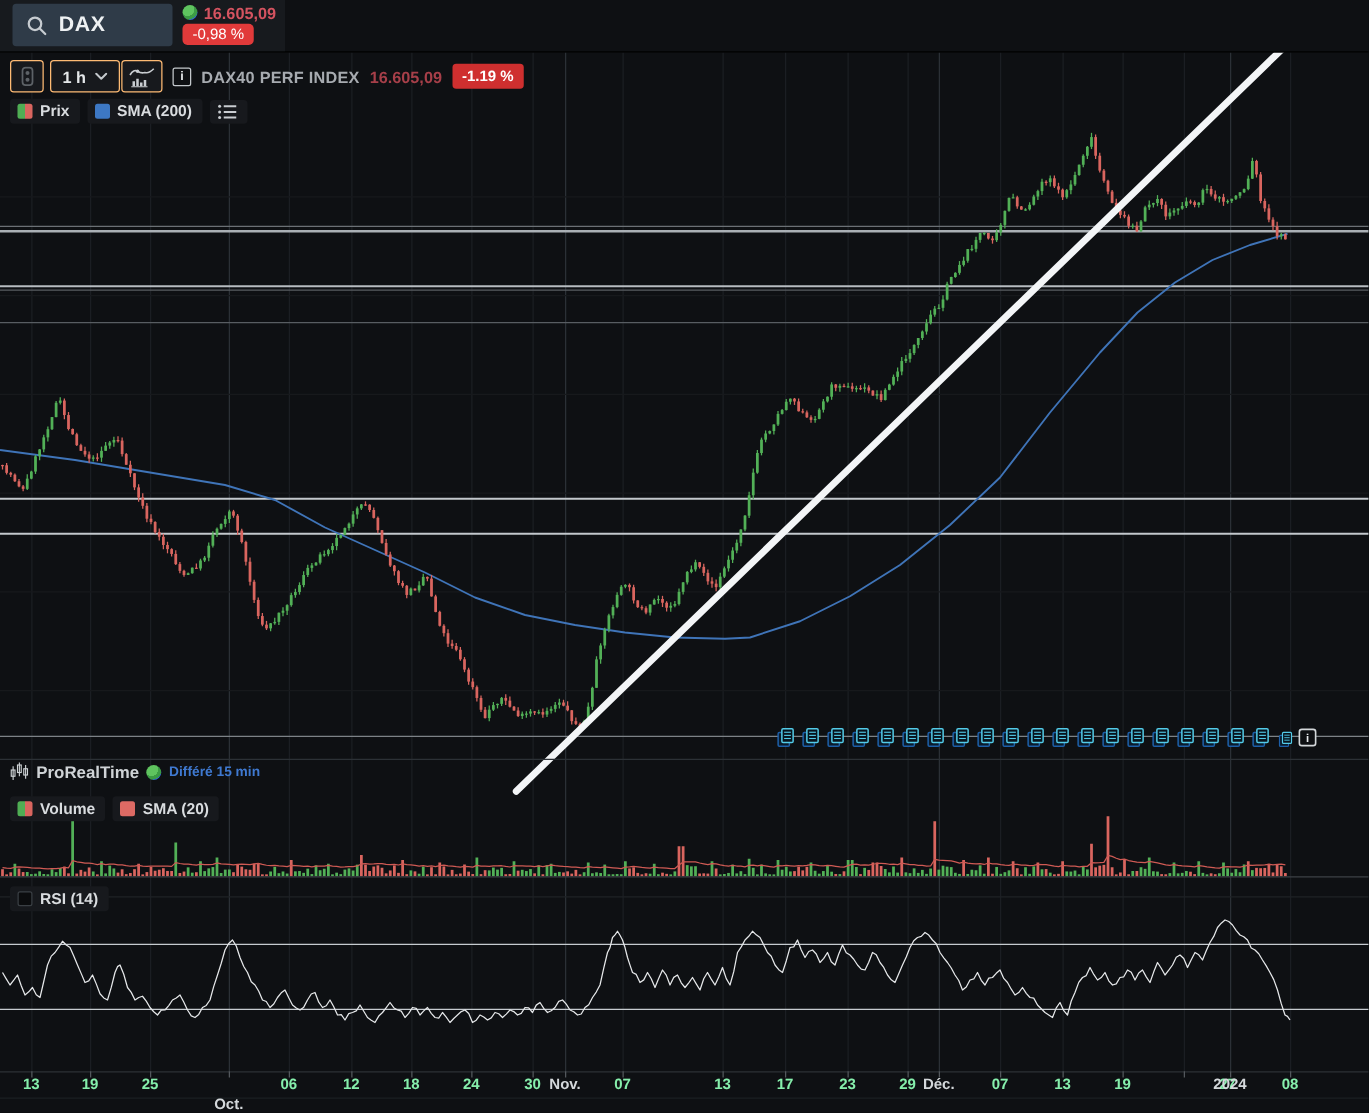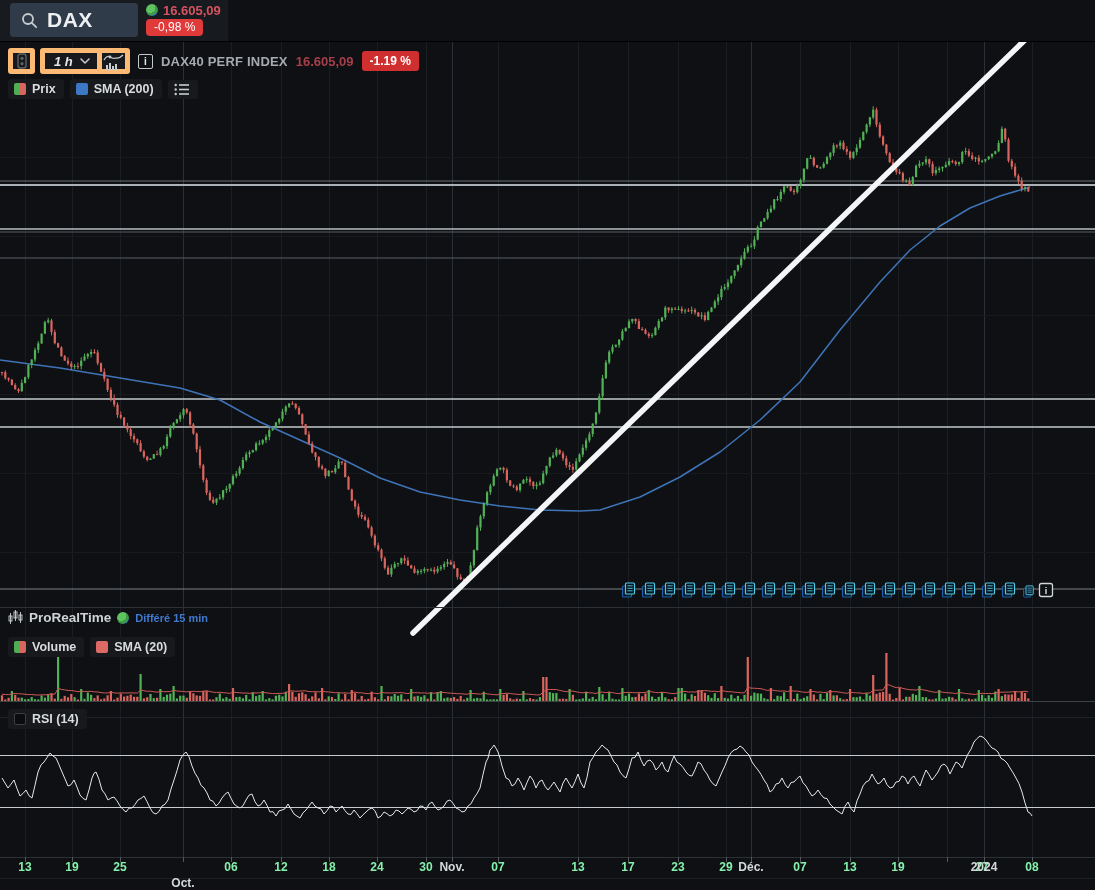--- a/index.html
+++ b/index.html
@@ -3,28 +3,28 @@
 <meta charset="utf-8">
 <style>
   html,body{margin:0;padding:0;background:#0b0d0f;}
   .app{position:relative;width:1095px;height:890px;background:#0e1013;overflow:hidden;
        font-family:"Liberation Sans",sans-serif;-webkit-font-smoothing:antialiased;color:#d6d9dc;}
   
   .topbar{position:absolute;left:0;top:0;width:1095px;height:41px;background:#0e1013;border-bottom:1px solid #000;}
   .tb-strip{position:absolute;left:0;top:0;width:228px;height:41px;background:#171a1e;}
   .searchbox{position:absolute;left:10px;top:3px;width:128px;height:34px;background:#2f3b48;border-radius:3px;
              display:flex;align-items:center;gap:9px;padding-left:11px;box-sizing:border-box;cursor:pointer;}
-  .symbol{font-size:21px;font-weight:bold;color:#eef1f3;letter-spacing:.5px;text-align:right;}
+  .symbol{font-size:17px;font-weight:bold;color:#eef1f3;letter-spacing:.5px;text-align:right;}
   .pricecol{position:absolute;left:146px;top:2px;display:flex;flex-direction:column;align-items:flex-start;gap:1px;}
   .pricerow{display:flex;align-items:center;gap:5px;height:16px;}
   .toplast{font-size:13px;font-weight:bold;color:#d45360;}
   .topbadge{background:#e13a3a;color:#fff;font-size:12px;font-weight:normal;border-radius:4px;padding:2px 8px;line-height:13px;}
   
-  .chip{position:absolute;background:#17191d;border:5px solid #fdba74;border-radius:3px;
-        display:flex;align-items:center;justify-content:center;box-sizing:border-box;font-style:italic;}
+  .chip{position:absolute;background:#17191d;border:1px solid #fdba74;border-radius:3px;
+        display:flex;align-items:center;justify-content:center;box-sizing:border-box;}
   .chip-lock{left:8px;top:48px;width:27px;height:26px;}
   .chip-tf{left:40px;top:48px;height:26px;padding:0 9px;gap:7px;cursor:pointer;}
   .tf-label{font-size:13px;font-weight:bold;color:#e4e7e9;}
   .chip-type{left:97px;top:48px;width:33px;height:26px;cursor:pointer;}
   .instr{position:absolute;left:138px;top:48px;height:26px;display:flex;align-items:center;gap:8px;}
   .infoicon{width:15px;height:15px;border:1.4px solid #c3c8cc;border-radius:2px;color:#e6e9eb;font-size:10px;
             font-weight:bold;display:flex;align-items:center;justify-content:center;box-sizing:border-box;}
   .instr-label{font-size:13px;font-weight:bold;color:#a7abb0;letter-spacing:.2px;}
   .instr-price{font-size:13px;font-weight:bold;color:#a63f49;}
   .instr-badge{background:#cf2f2f;color:#fff;font-size:12px;font-weight:bold;border-radius:3px;padding:3px 8px;}

